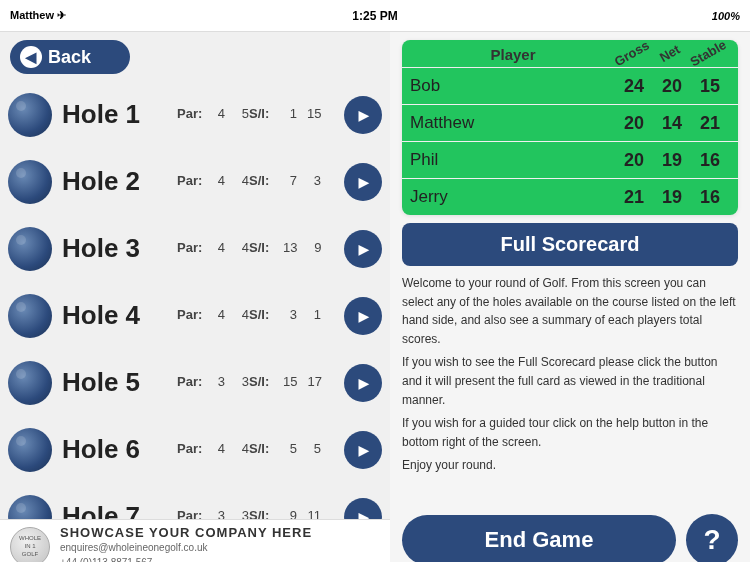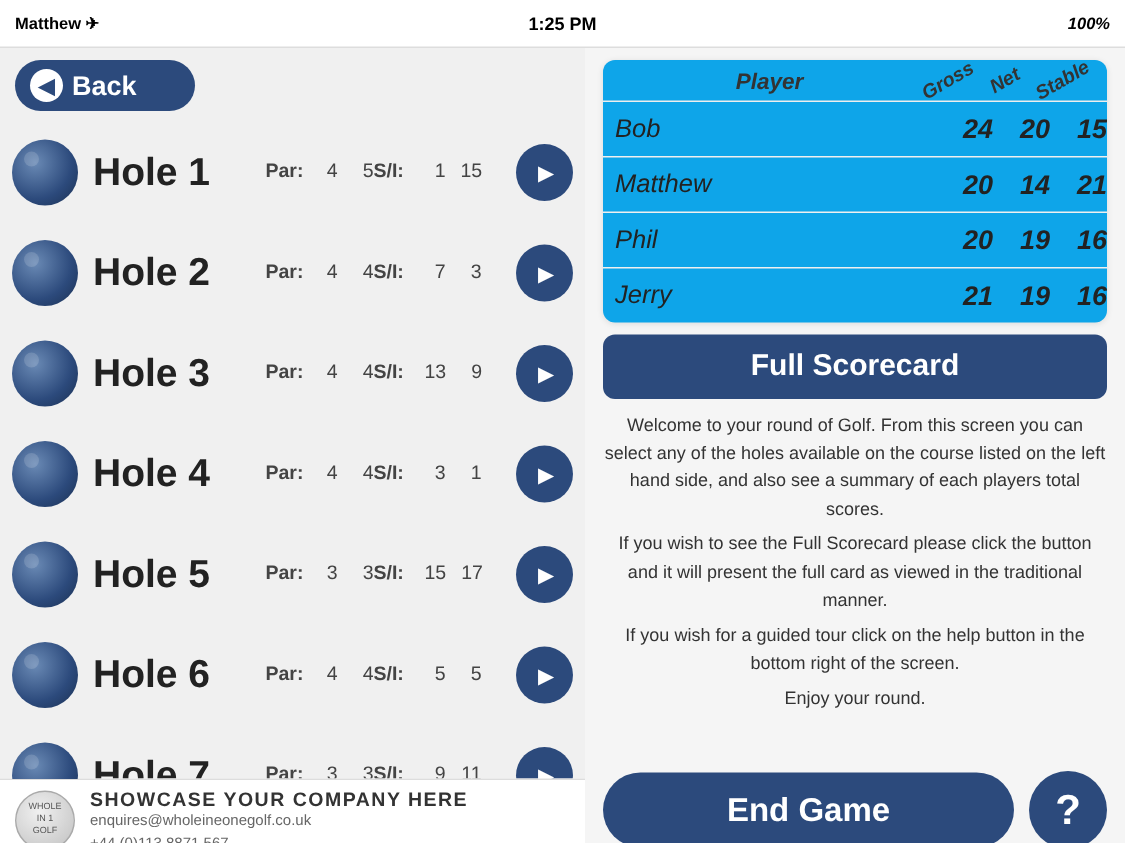--- a/index.html
+++ b/index.html
@@ -199,26 +199,25 @@
     .right-panel {
       width: 360px;
       background: #f5f5f5;
       display: flex;
       flex-direction: column;
       padding: 8px 12px;
     }
 
     
     .scorecard-card {
-      background: #0ea5e9;
+      background: #22c55e;
       border-radius: 8px;
       overflow: hidden;
       margin-bottom: 8px;
       box-shadow: 0 1px 4px rgba(0,0,0,0.1);
-      font-style: italic;
     }
     .scorecard-header {
       display: flex;
       align-items: flex-end;
       padding: 6px 8px 4px 8px;
       border-bottom: 1px solid #eee;
     }
     .sc-player-col {
       flex: 1;
       font-size: 15px;
@@ -251,21 +250,21 @@
     }
     .scorecard-row:last-child { border-bottom: none; }
     .sc-player-name {
       flex: 1;
       padding: 4px 8px;
       font-size: 17px;
       color: #222;
     }
     .sc-score-box {
       width: 38px;
-      text-align: right;
+      text-align: left;
       font-size: 18px;
       font-weight: 600;
       color: #222;
     }
 
     
     .full-scorecard-btn {
       background: #2c4a7c;
       color: white;
       border-radius: 8px;
@@ -276,21 +275,20 @@
       cursor: pointer;
       margin-bottom: 8px;
     }
 
     
     .info-text {
       font-size: 12px;
       color: #333;
       line-height: 1.55;
       margin-bottom: 8px;
-      text-align: center;
     }
     .info-text p { margin-bottom: 5px; }
 
     
     .bottom-buttons {
       display: flex;
       align-items: center;
       gap: 10px;
       margin-top: auto;
     }

